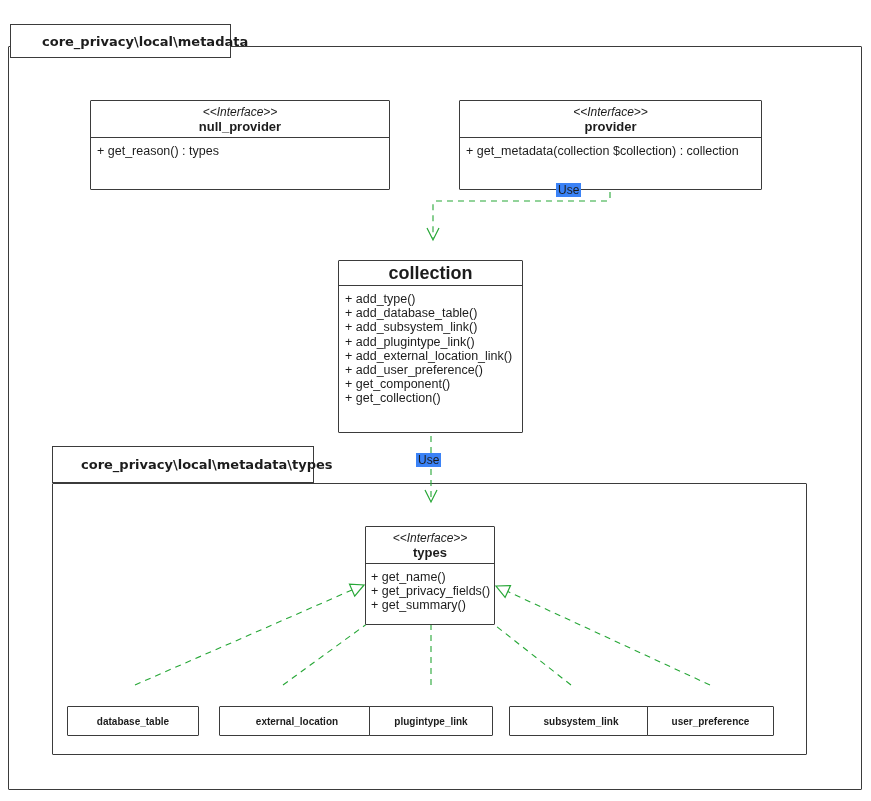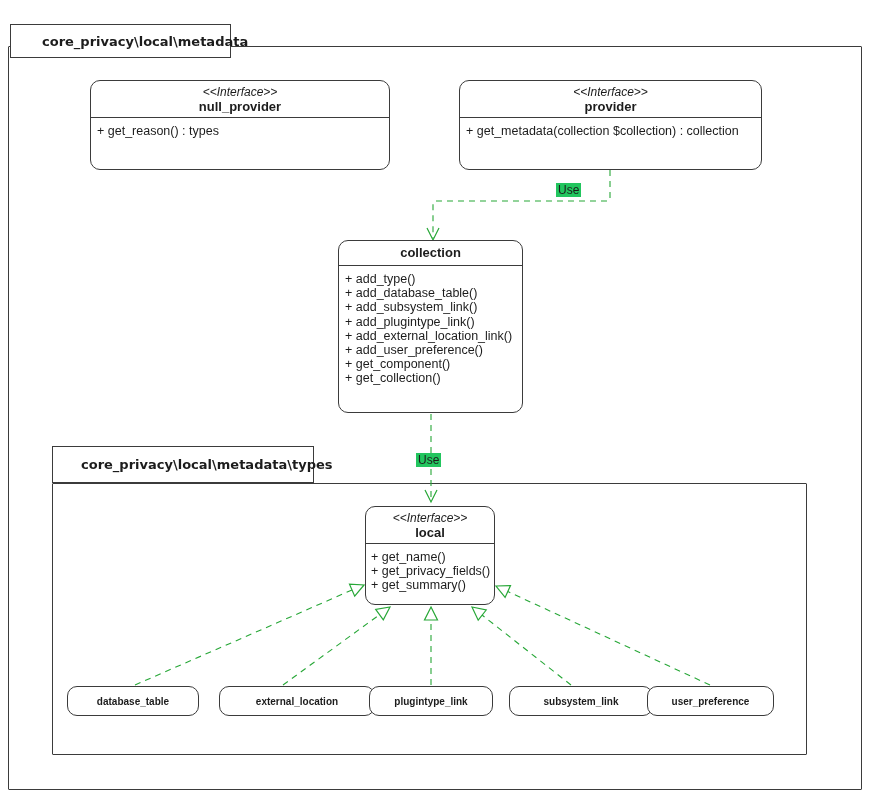--- a/index.html
+++ b/index.html
@@ -16,39 +16,39 @@
     box-sizing:border-box;display:flex;align-items:center;
     font-family:"DejaVu Sans",sans-serif;font-weight:bold;font-size:13px;
     z-index:4;white-space:nowrap;
   }
   .arrows{position:absolute;left:0;top:0;z-index:2;pointer-events:none;}
   .dep{fill:none;stroke:var(--arrow-green,#27a737);stroke-width:1.1;stroke-dasharray:6 5;}
   .head{fill:none;stroke:var(--arrow-green,#27a737);stroke-width:1.2;}
   .tri{fill:#ffffff;stroke:var(--arrow-green,#27a737);stroke-width:1.2;}
   .box{
     position:absolute;background:#fff;border:1px solid var(--line-color,#3b3b3b);
-    box-sizing:border-box;z-index:3;border-radius:10px;
+    box-sizing:border-box;z-index:3;border-radius:1px;margin-top:20px;
   }
   .cls-head{
     text-align:center;border-bottom:1px solid var(--line-color,#3b3b3b);
     padding:4px 2px 3px 2px;
   }
   .stereo{font-style:italic;font-size:12px;line-height:14px;}
   .cname{font-weight:bold;font-size:13px;line-height:15px;}
   .one-line-head{border-bottom:1px solid var(--line-color,#3b3b3b);
-    text-align:center;font-weight:bold;font-size:13px;line-height:24px;height:24px;}
+    text-align:center;font-weight:bold;font-size:18px;line-height:24px;height:24px;}
   .cls-body{padding:6px 6px 4px 6px;}
   .member{font-size:12.5px;line-height:14.2px;white-space:nowrap;}
   .title-only{
     display:flex;align-items:center;justify-content:center;
     font-weight:bold;font-size:10px;
   }
   .edge-label{
     position:absolute;z-index:5;font-size:12px;color:#1c1c1c;
-    background:#22c55e;padding:0 2px;line-height:14px;
+    background:#3b82f6;padding:0 2px;line-height:14px;
   }
 </style>
 </head>
 <body>
 
 <div class="canvas">
 
   <div class="pkg-body" style="left:8px;top:46px;width:854px;height:744px"></div>
 
   <div class="pkg-body" style="left:52px;top:483px;width:755px;height:272px"></div>
@@ -110,21 +110,21 @@
       <div class="member">+ add_external_location_link()</div>
       <div class="member">+ add_user_preference()</div>
       <div class="member">+ get_component()</div>
       <div class="member">+ get_collection()</div>
     </div>
   </div>
 
   <div class="box" style="left:365px;top:506px;width:130px;height:99px">
     <div class="cls-head">
       <div class="stereo">&lt;&lt;Interface&gt;&gt;</div>
-      <div class="cname">local</div>
+      <div class="cname">types</div>
     </div>
     <div class="cls-body" style="padding:6px 5px 4px 5px">
       <div class="member">+ get_name()</div>
       <div class="member">+ get_privacy_fields()</div>
       <div class="member">+ get_summary()</div>
     </div>
   </div>
 
   <div class="box title-only" style="left:67px;top:686px;width:132px;height:30px">
     <span>database_table</span>

